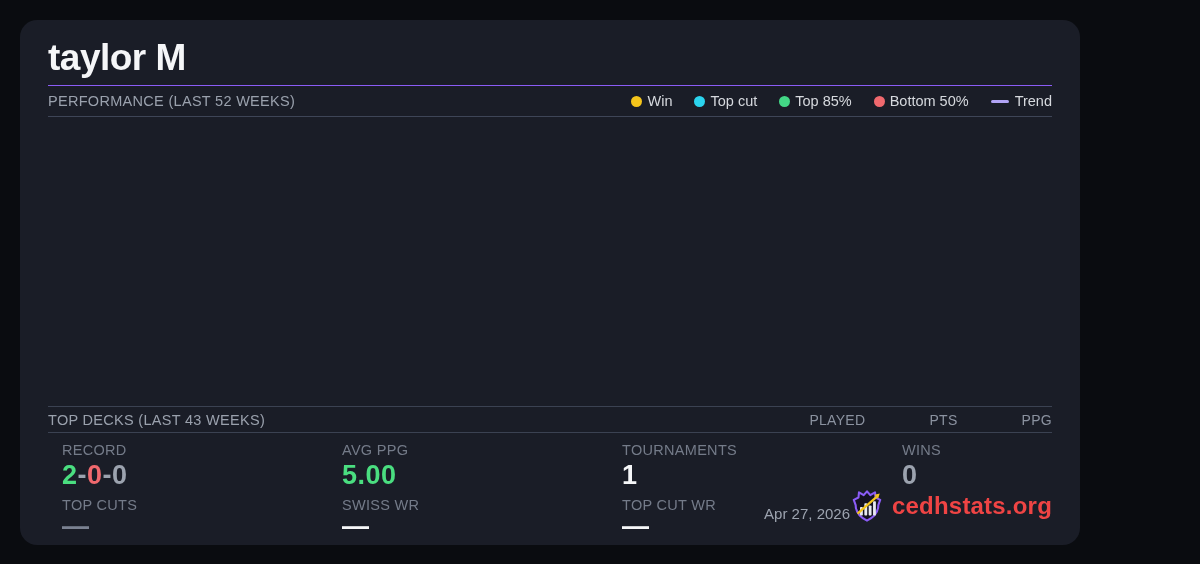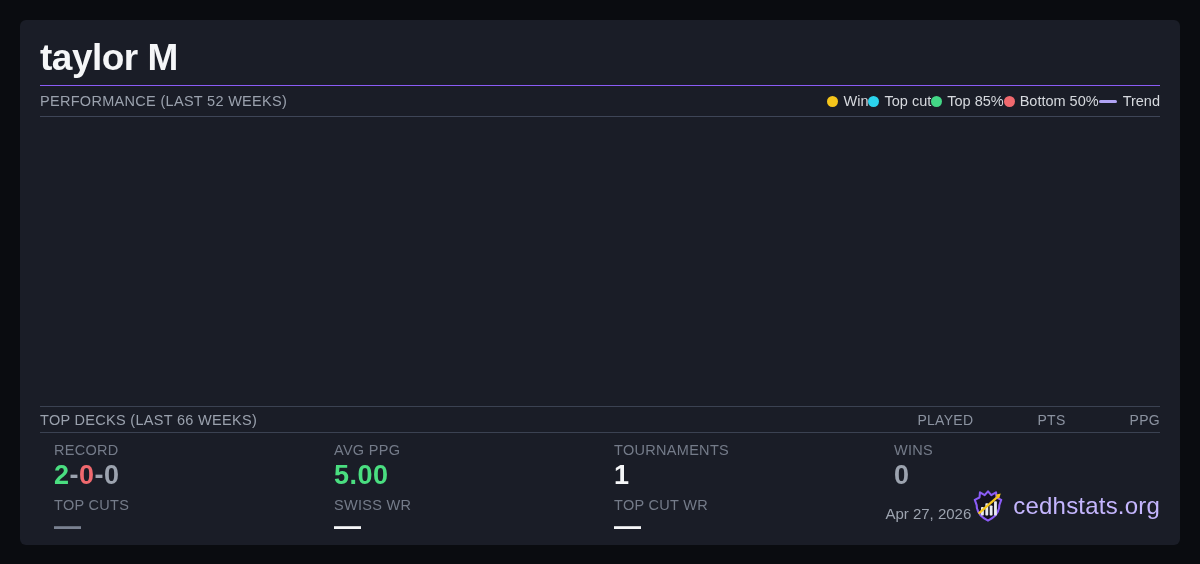--- a/index.html
+++ b/index.html
@@ -5,42 +5,42 @@
   * { margin:0; padding:0; box-sizing:border-box; }
   html,body { width:1200px; height:564px; }
   body {
     background:#0a0c10;
     font-family:"Liberation Sans", sans-serif;
     position:relative;
     overflow:hidden;
   }
   .card {
     position:absolute; left:20px; top:20px;
-    width:1160px; height:525px;
+    width:1060px; height:525px;
     background:#1a1d27;
-    border-radius:6px;
-    padding:0 20px;
+    border-radius:17px;
+    padding:0 28px;
     display:flex; flex-direction:column;
   }
   .title {
     margin-top:17px;
     font-size:37px; font-weight:700; letter-spacing:-0.5px;
     color:#f5f6f8; line-height:42px;
     height:48px;
   }
   .perf-row {
     height:32px;
     border-top:1px solid #8b5cf6;
     border-bottom:1px solid #3e4557;
     display:flex; align-items:center; justify-content:space-between;
   }
   .section-label {
     font-size:14.5px; color:#9aa1ad; letter-spacing:0.3px;
   }
-  .legend { display:flex; align-items:flex-end; }
+  .legend { display:flex; align-items:flex-end; gap:22px; }
   .legend-item { display:flex; align-items:center; }
   .legend-dot {
     width:11px; height:11px; border-radius:50%;
     display:inline-block; margin-right:5px;
   }
   .legend-line {
     width:18px; height:3px; border-radius:2px;
     display:inline-block; margin-right:6px;
   }
   .legend-label { font-size:14.5px; color:#d6d9de; }
@@ -72,21 +72,21 @@
   }
   .stat-label.second { margin-top:8px; }
   .stat-value.dash-value { margin-top:0px; line-height:26px; }
   .footer-right {
     position:absolute; right:0; top:55px;
     display:flex; align-items:flex-end;
   }
   .footer-date { font-size:15px; color:#9ca3af; line-height:18px; }
   .brand-row { display:flex; align-items:center; gap:8px; margin-top:1px; }
   .brand-text {
-    font-size:24px; font-weight:400; color:#c4b5fd; letter-spacing:0.2px;
+    font-size:24px; font-weight:700; color:#ef4444; letter-spacing:0.2px;
     line-height:34px;
   }
 </style>
 </head>
 <body>
 
 <div class="card">
 
   <div class="title">taylor M</div>
 
@@ -112,21 +112,21 @@
         <span class="legend-item">
           <span class="legend-line" style="background: rgb(177, 164, 245);"></span>
           <span class="legend-label">Trend</span>
         </span>
       </span>
   </div>
 
   <div class="chart-area"></div>
 
   <div class="decks-row">
-    <span class="section-label">TOP DECKS (LAST 66 WEEKS)</span>
+    <span class="section-label">TOP DECKS (LAST 43 WEEKS)</span>
     <span class="decks-cols">
         <span class="decks-col">PLAYED</span>
         <span class="decks-col">PTS</span>
         <span class="decks-col">PPG</span>
       </span>
   </div>
 
   <div class="stats-area">
     <div class="stats-grid">
         <div class="stat-col">

